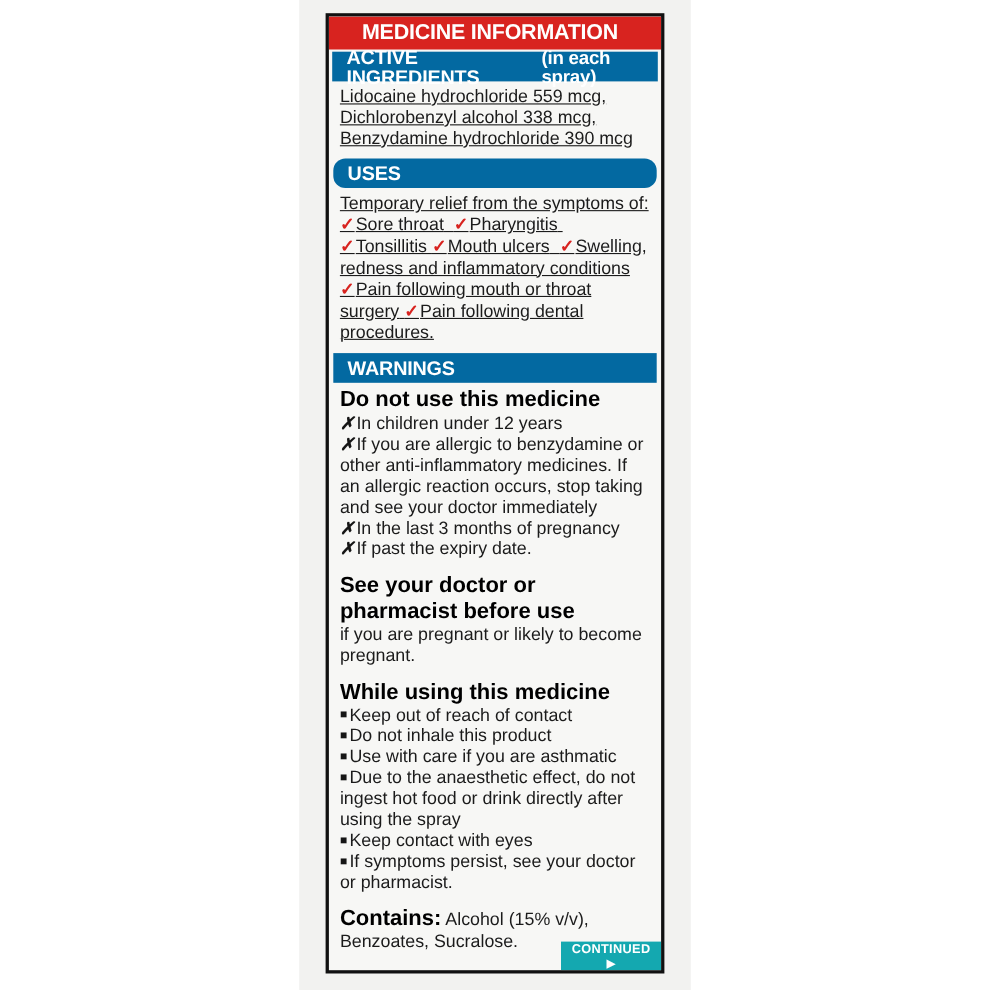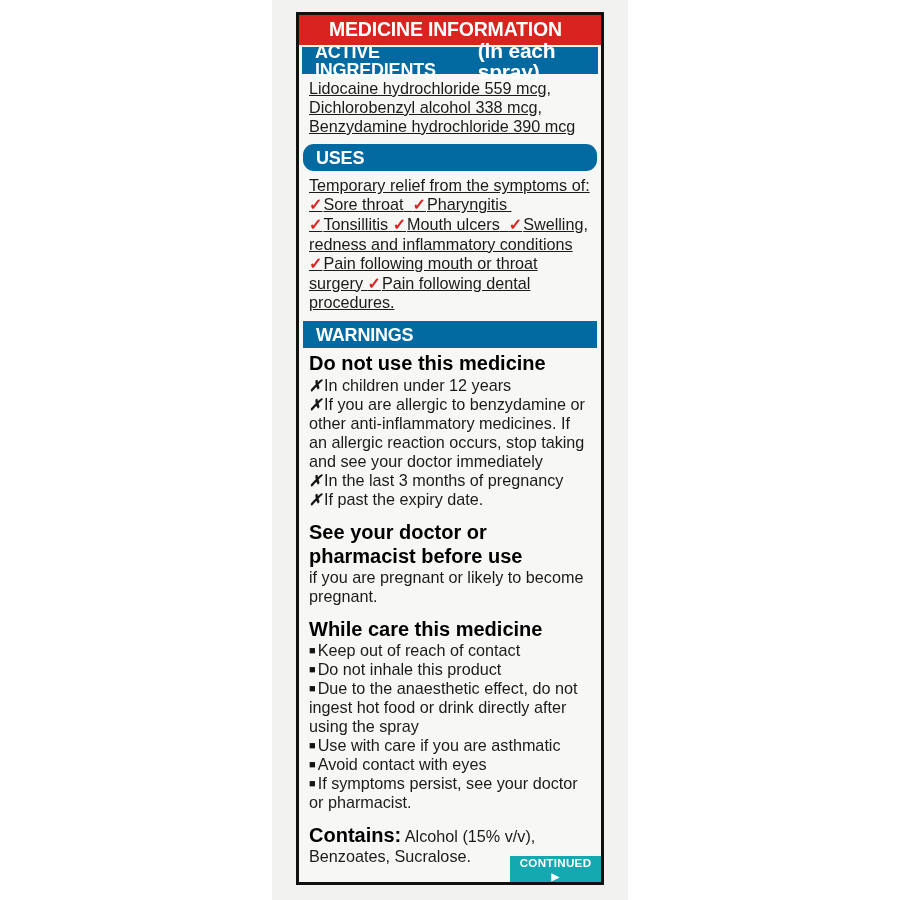--- a/index.html
+++ b/index.html
@@ -73,21 +73,21 @@
     width: calc(100% - 8px);
     margin: 3px 4px 0 4px;
   }
 
   .bar-inset-tight {
     width: calc(100% - 6px);
     margin: 2px 3px 0 3px;
   }
 
   .bar .sub {
-    font-size: 21px;
+    font-size: 17px;
     font-weight: bold;
     margin-left: 5px;
   }
 
   .content {
     padding: 5px 10px 0 10px;
     color: #1b1b1b;
     font-size: 16.2px;
     line-height: 1.175;
   }
@@ -221,35 +221,35 @@
       <p>
         <span class="cross">✗</span><span>If past the expiry date.</span>
       </p>
 
       <div class="block">
         <p class="hd">See your doctor or pharmacist before use</p>
         <p>if you are pregnant or likely to become pregnant.</p>
       </div>
 
       <div class="block">
-        <p class="hd">While care this medicine</p>
+        <p class="hd">While using this medicine</p>
         <p>
           <span class="sq">■</span><span>Keep out of reach of contact</span>
         </p>
         <p>
           <span class="sq">■</span><span>Do not inhale this product</span>
         </p>
         <p>
+          <span class="sq">■</span><span>Use with care if you are asthmatic</span>
+        </p>
+        <p>
           <span class="sq">■</span><span>Due to the anaesthetic effect, do not ingest hot food or drink directly after using the spray</span>
         </p>
         <p>
-          <span class="sq">■</span><span>Use with care if you are asthmatic</span>
-        </p>
-        <p>
-          <span class="sq">■</span><span>Avoid contact with eyes</span>
+          <span class="sq">■</span><span>Keep contact with eyes</span>
         </p>
         <p>
           <span class="sq">■</span><span>If symptoms persist, see your doctor or pharmacist.</span>
         </p>
       </div>
 
       <div class="block">
         <p><span class="hd">Contains:</span><span> Alcohol (15% v/v), Benzoates, Sucralose.</span></p>
       </div>
 

